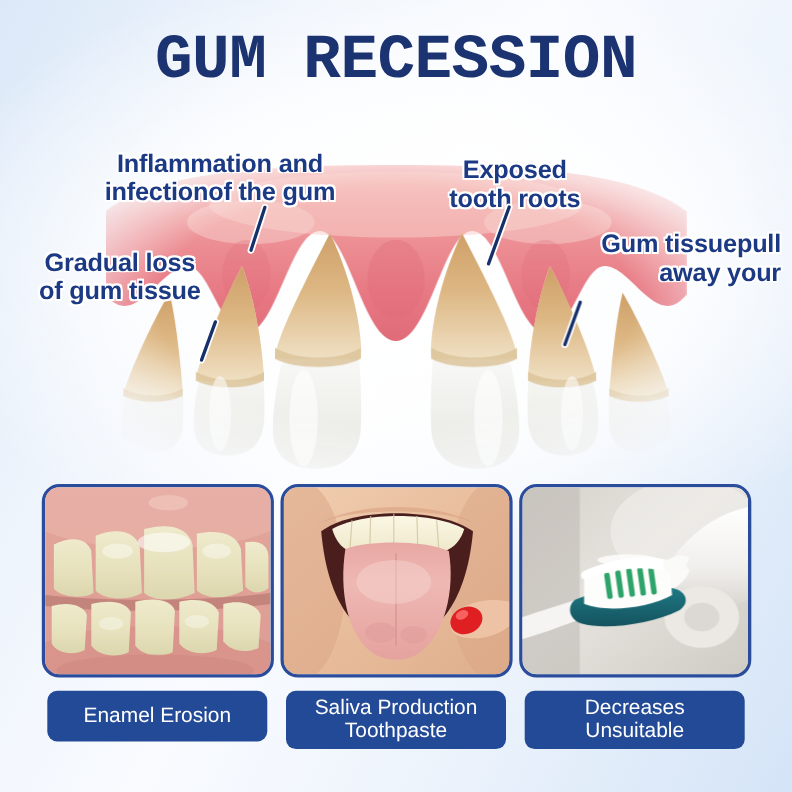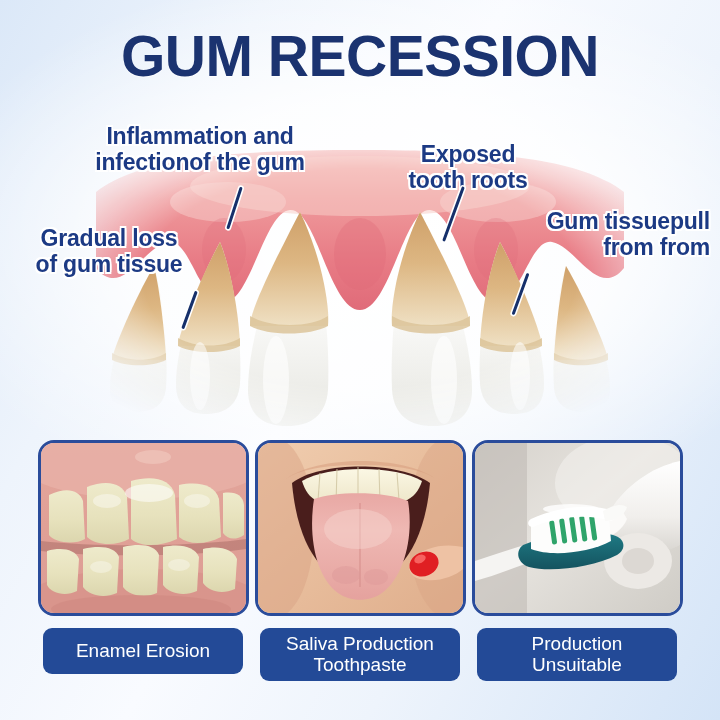--- a/index.html
+++ b/index.html
@@ -29,20 +29,21 @@
     top: 28px;
     left: 0;
     width: 720px;
     text-align: center;
     font-size: 57px;
     line-height: 1;
     font-weight: 800;
     letter-spacing: -0.5px;
     color: #1b3370;
     text-shadow: 0 1px 1px rgba(255,255,255,0.85);
+    font-family: Liberation Mono, monospace;
   }
 
   
   #illustration {
     position: absolute;
     left: 78px;
     top: 150px;
     width: 564px;
     height: 285px;
   }
@@ -55,21 +56,21 @@
     font-size: 23px;
     font-weight: 700;
     line-height: 1.12;
     letter-spacing: -0.2px;
     text-shadow:
       -1.6px -1.6px 0 #ffffff,  1.6px -1.6px 0 #ffffff,
       -1.6px  1.6px 0 #ffffff,  1.6px  1.6px 0 #ffffff,
       -1.6px 0 0 #ffffff, 1.6px 0 0 #ffffff,
       0 -1.6px 0 #ffffff, 0 1.6px 0 #ffffff;
   }
-  #callout-inflammation { left: 74px;  top: 124px; width: 252px; text-align: center; }
+  #callout-inflammation { left: 74px;  top: 136px; width: 252px; text-align: center; }
   #callout-gradual     { left: 14px;  top: 226px; width: 190px; text-align: center; }
   #callout-exposed     { left: 398px; top: 142px; width: 140px; text-align: center; }
   #callout-pullaway    { left: 512px; top: 209px; width: 198px; text-align: right; }
 
   
   .leader {
     position: absolute;
     width: 3px;
     background: #16306b;
     border-radius: 2px;
@@ -236,21 +237,21 @@
   <div class="callout" id="callout-exposed">
     <div>Exposed</div>
     <div>tooth roots</div>
   </div>
   <div class="callout" id="callout-gradual">
     <div>Gradual loss</div>
     <div>of gum tissue</div>
   </div>
   <div class="callout" id="callout-pullaway">
     <div>Gum tissuepull</div>
-    <div>from from</div>
+    <div>away your</div>
   </div>
 
   <div class="leader" id="leader-inflammation"></div>
   <div class="leader" id="leader-gradual"></div>
   <div class="leader" id="leader-exposed"></div>
   <div class="leader" id="leader-pullaway"></div>
 
   <div id="cards">
 
     <div class="card">
@@ -409,20 +410,20 @@
           </g>
 
           <path d="M56,76 C82,64 116,60 138,68 C142,70 142,76 136,78
                    C112,70 80,74 58,84 C52,84 52,78 56,76 Z" fill="#ffffff"></path>
           <path d="M128,68 C138,62 146,60 152,64 C150,72 140,78 130,78 Z" fill="#fafaf8"></path>
           <ellipse cx="96" cy="66" rx="28" ry="5" fill="#ffffff" opacity="0.8"></ellipse>
         </svg>
       </div>
       <div class="caption two-line">
         <span>
-          <span>Production</span><br>
+          <span>Decreases</span><br>
           <span>Unsuitable</span>
         </span>
       </div>
     </div>
 
   </div>
 </div>
 
 </body></html>

